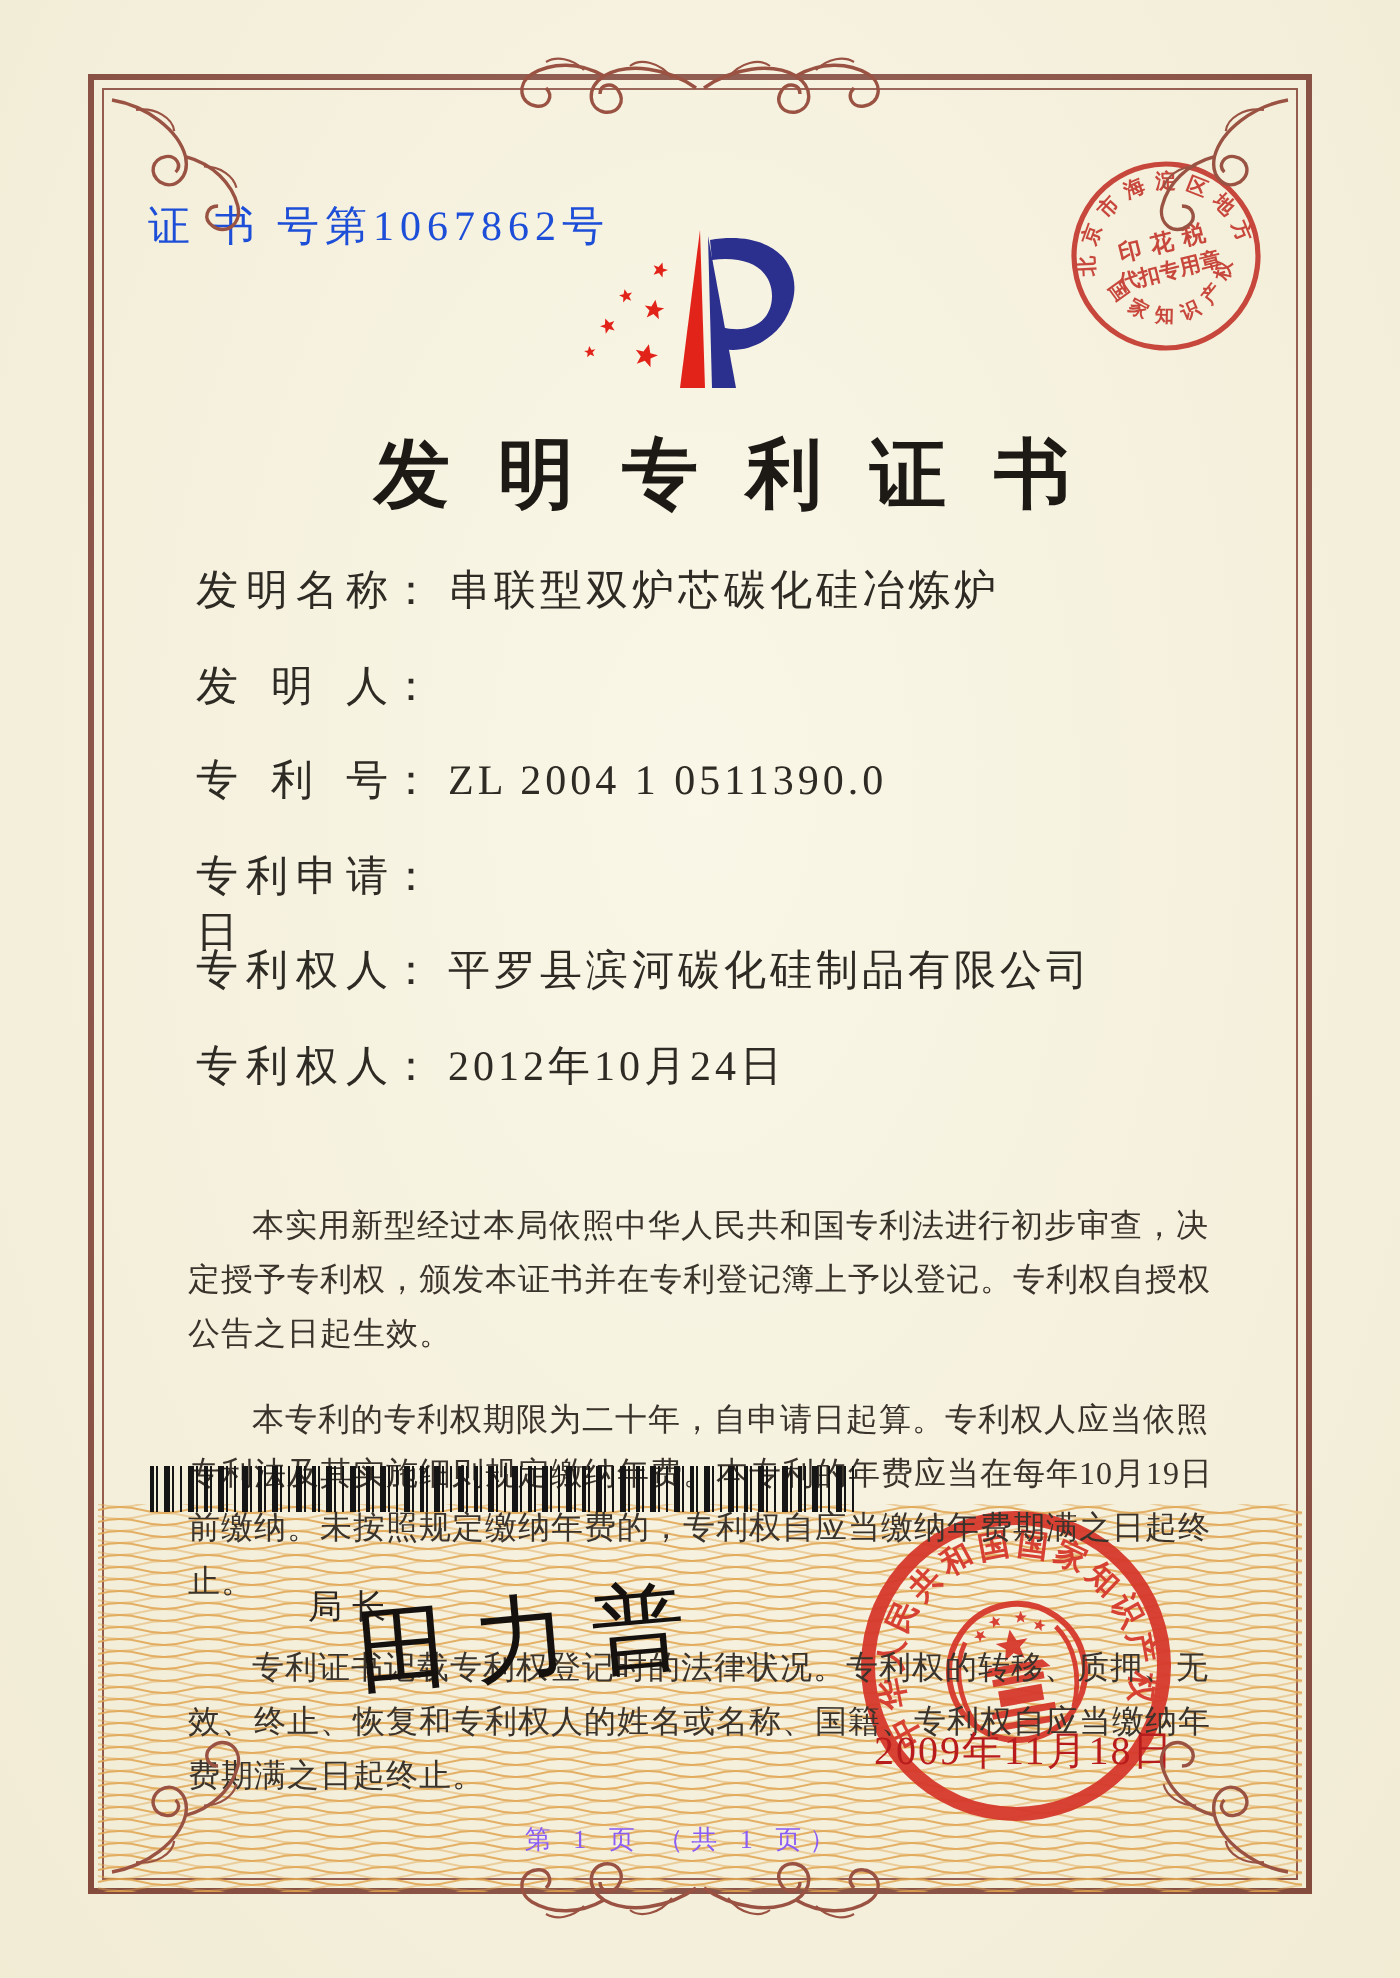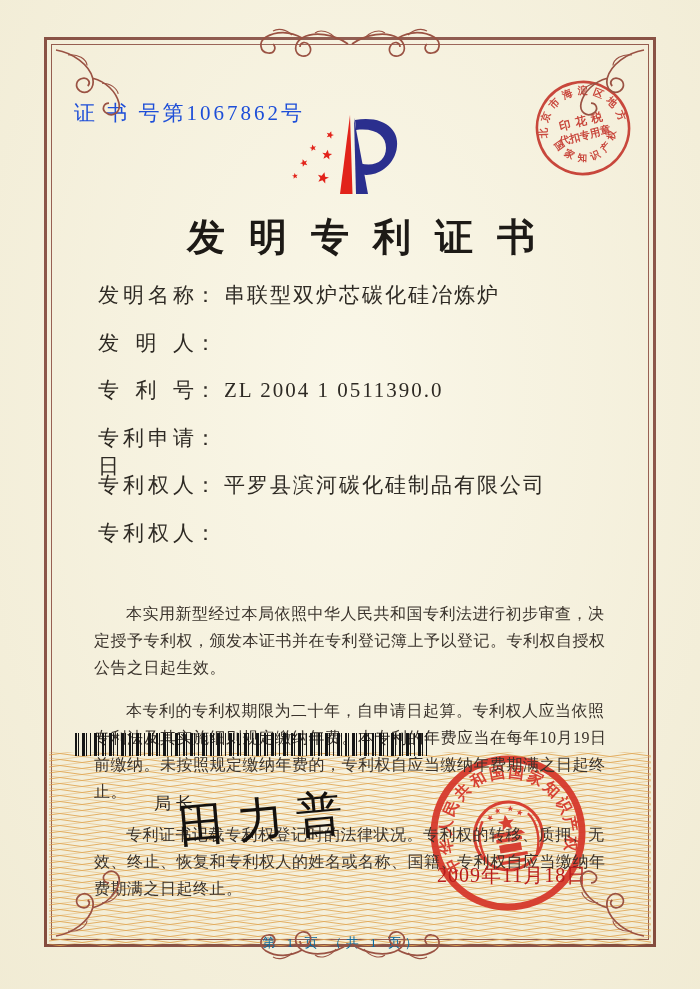--- a/index.html
+++ b/index.html
@@ -44,22 +44,22 @@
 
   .director-row{position:absolute;left:118px;top:792px;z-index:3;
         font-size:17px;color:#2a2520;letter-spacing:5px;margin-left:36px;}
   .sig-name{position:absolute;left:178px;top:788px;z-index:3;font-size:47px;color:#14110e;
         letter-spacing:12px;transform:rotate(-5deg);font-weight:500;}
 
   .stamp-top{position:absolute;left:533px;top:78px;width:100px;height:100px;z-index:4;opacity:.92;}
   .seal-bottom{position:absolute;left:423px;top:748px;width:170px;height:170px;z-index:2;opacity:.95;}
   .seal-date{position:absolute;left:437px;top:862px;z-index:3;font-size:20px;color:#b91c1c;letter-spacing:1px;}
 
-  .footer{position:absolute;left:0;top:934px;width:684px;text-align:center;z-index:3;
-        font-size:13px;color:#0369a1;letter-spacing:4px;}
+  .footer{position:absolute;left:0;top:911px;width:684px;text-align:center;z-index:3;
+        font-size:13px;color:#8b5cf6;letter-spacing:4px;}
 
   .logo{position:absolute;left:288px;top:108px;width:124px;height:92px;z-index:3;}
   text{font-family:"Liberation Serif","DejaVu Serif",serif;}
 </style>
 </head>
 <body>
 
 <div class="page">
 
   <svg class="waves" width="602" height="194" viewBox="0 0 602 194">
@@ -157,20 +157,21 @@
         <span class="field-colon">：</span>
     </div>
     <div class="field-row">
       <span class="field-label">专利权人</span>
         <span class="field-colon">：</span>
       <span class="field-value">平罗县滨河碳化硅制品有限公司</span>
     </div>
     <div class="field-row">
       <span class="field-label">专利权人</span>
         <span class="field-colon">：</span>
+      <span class="field-value">2012年10月24日</span>
     </div>
   </div>
 
   <div class="body-text">
     <p>本实用新型经过本局依照中华人民共和国专利法进行初步审查，决定授予专利权，颁发本证书并在专利登记簿上予以登记。专利权自授权公告之日起生效。</p>
     <p>本专利的专利权期限为二十年，自申请日起算。专利权人应当依照专利法及其实施细则规定缴纳年费。本专利的年费应当在每年10月19日前缴纳。未按照规定缴纳年费的，专利权自应当缴纳年费期满之日起终止。</p>
     <p>专利证书记载专利权登记时的法律状况。专利权的转移、质押、无效、终止、恢复和专利权人的姓名或名称、国籍、专利权自应当缴纳年费期满之日起终止。</p>
   </div>
 
   <div class="barcode"></div>

